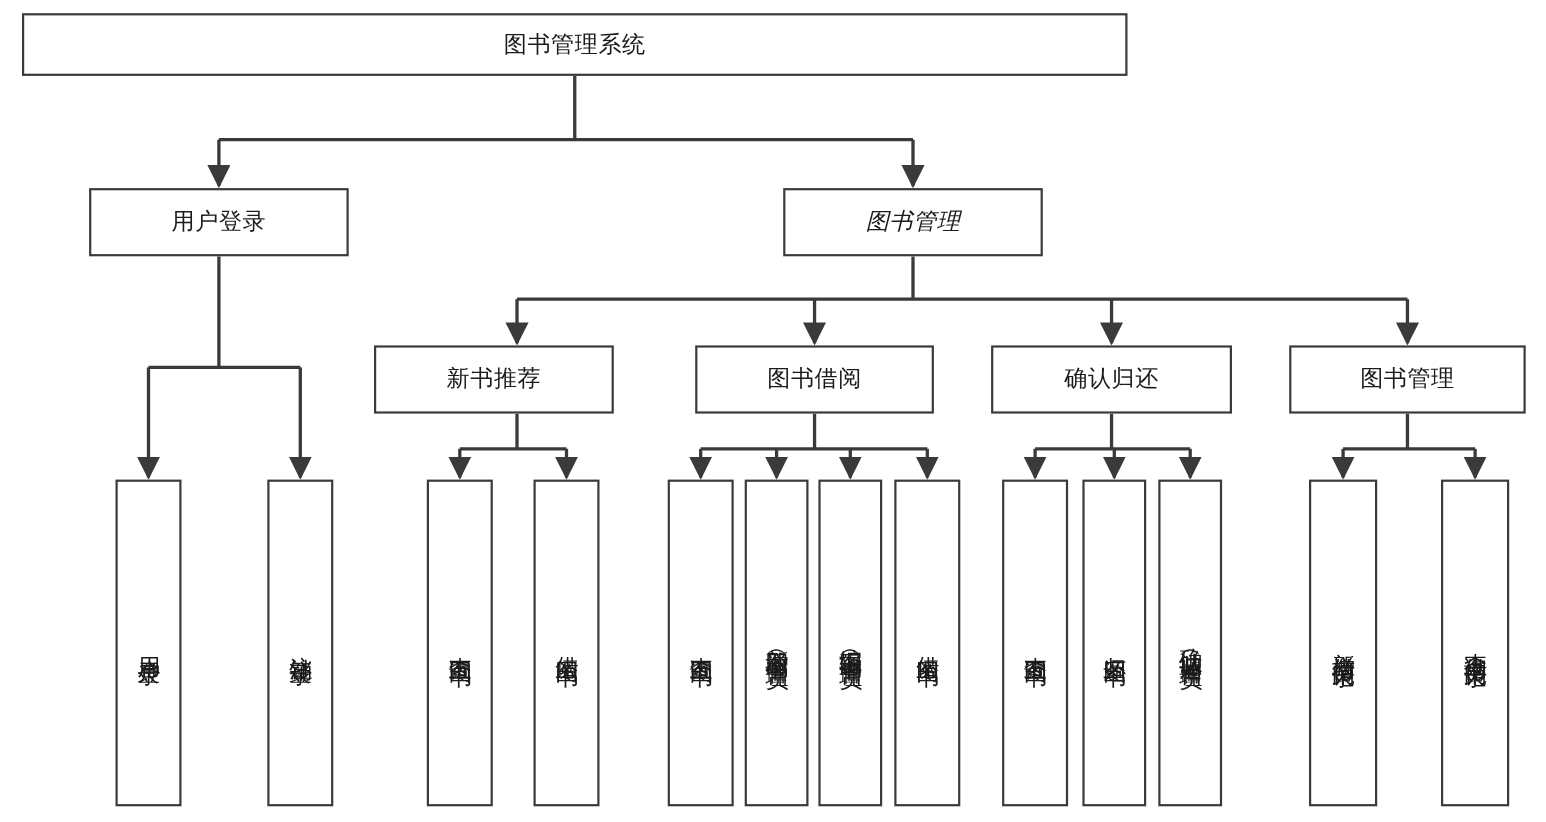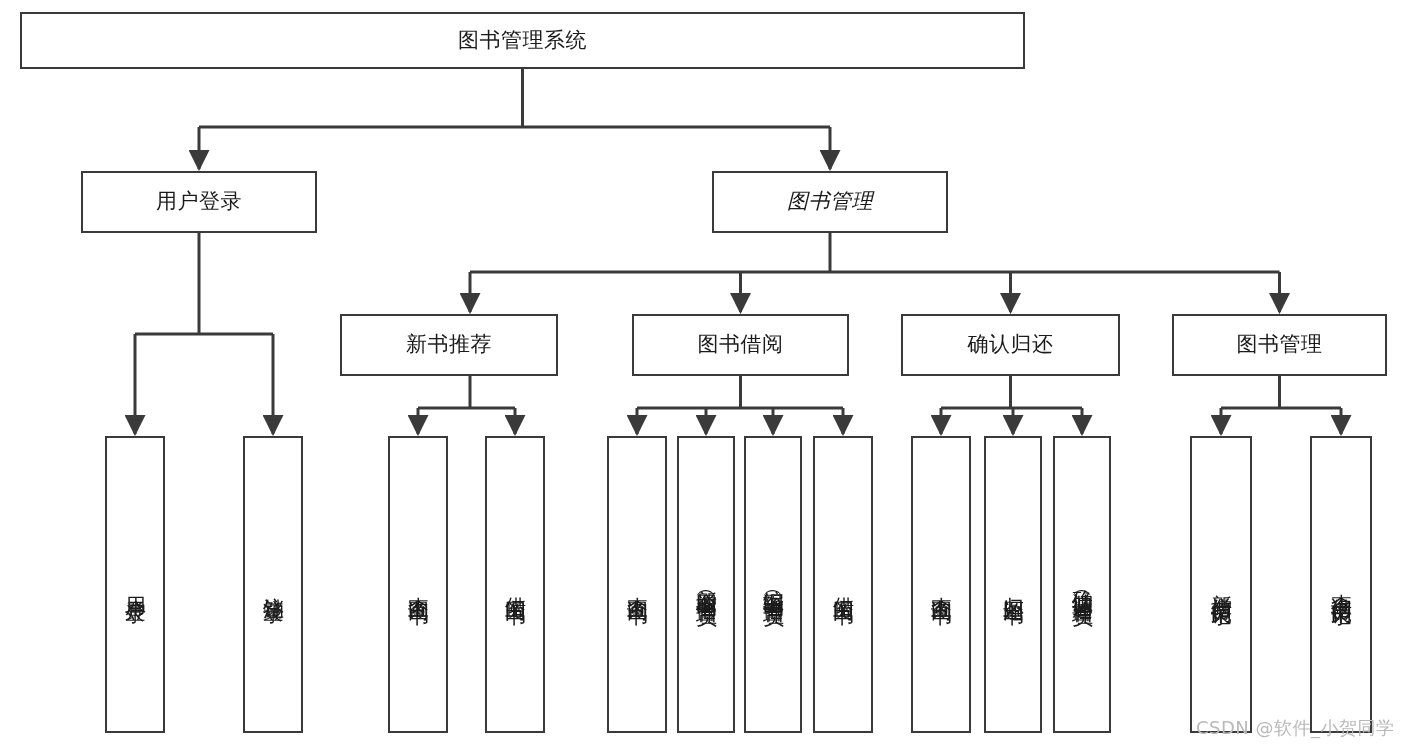--- a/index.html
+++ b/index.html
@@ -162,14 +162,13 @@
       <div class="node vertical" style="left: 1053px; top: 436px; width: 58px; height: 297px;">
         <span class="label">确认归还（管理员）</span>
       </div>
       <div class="node vertical" style="left: 1190px; top: 436px; width: 62px; height: 297px;">
         <span class="label">新增借阅记录</span>
       </div>
       <div class="node vertical" style="left: 1310px; top: 436px; width: 62px; height: 297px;">
         <span class="label">查询借阅记录</span>
       </div>
     </div>
-  <div class="watermark" style="left:1196px; top:716px;">CSDN @软件_小贺同学</div>
 </div>
 
 </body></html>

